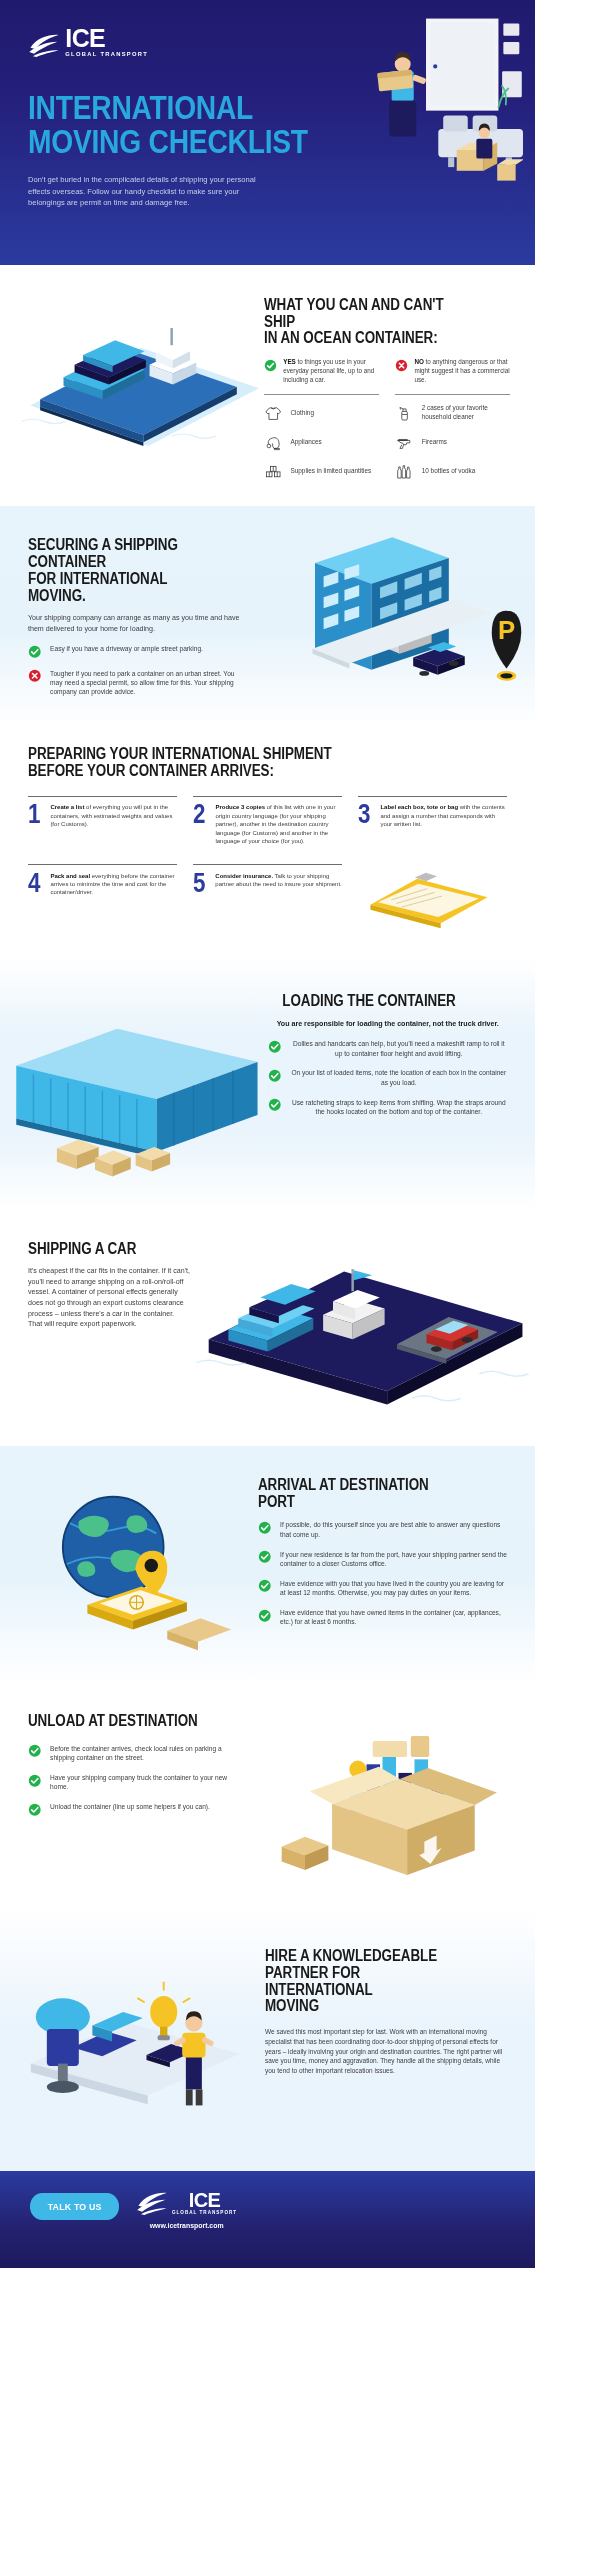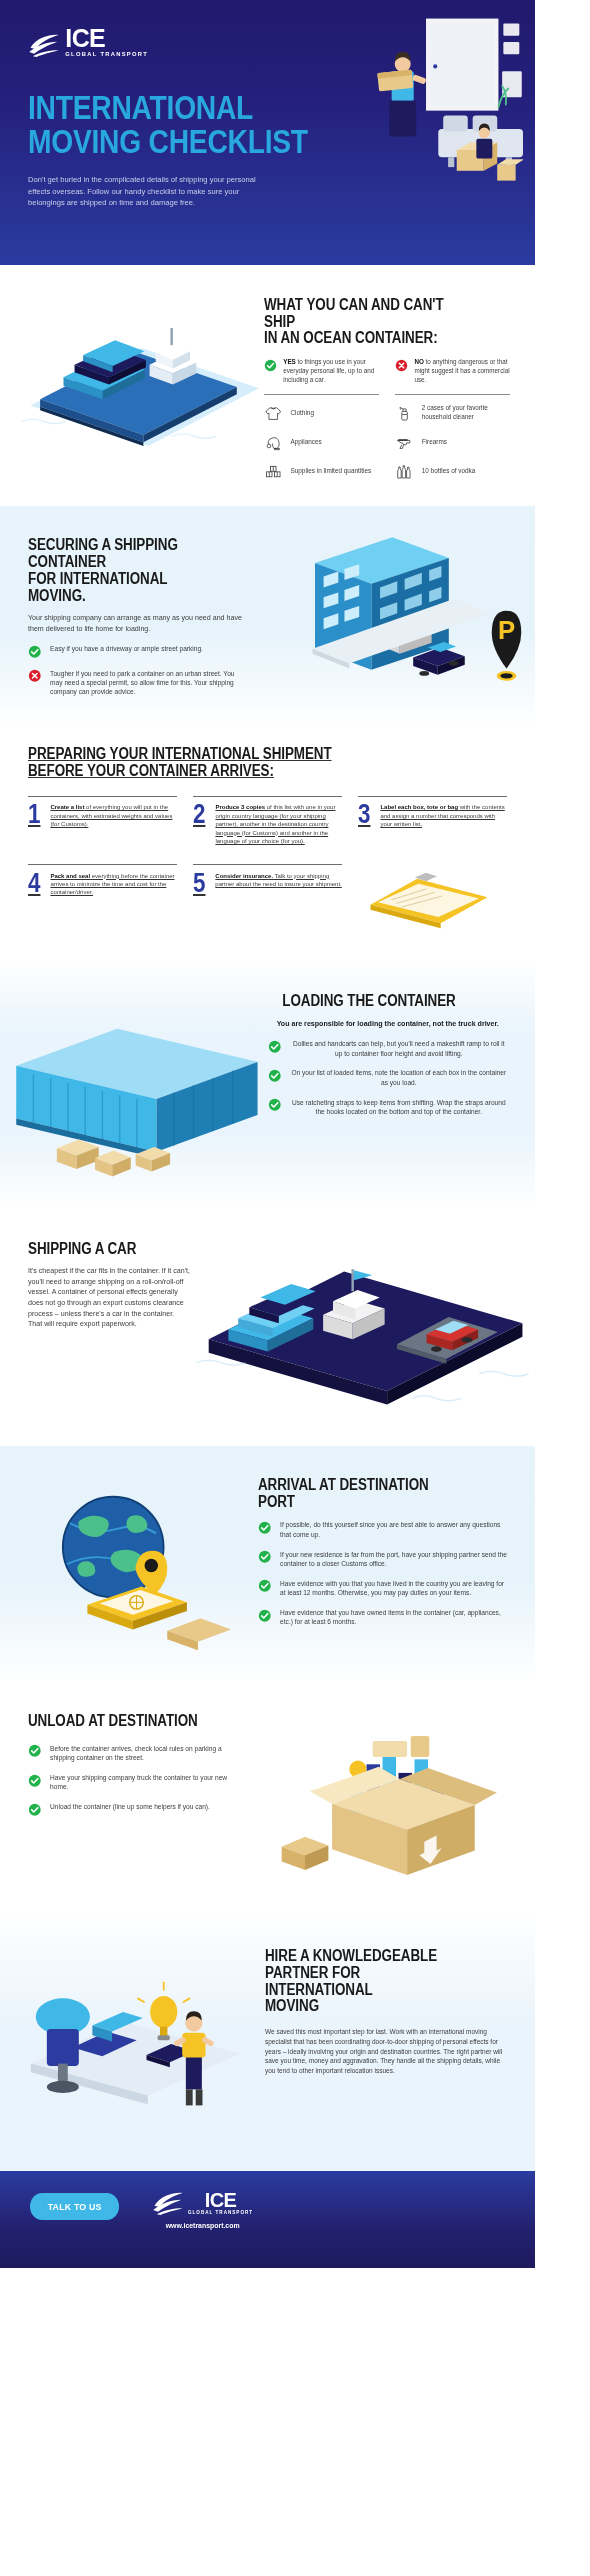--- a/index.html
+++ b/index.html
@@ -89,21 +89,21 @@
   .yn-row { display: flex; gap: 8px; align-items: center; margin-bottom: 8px; min-height: 21px; }
   .yn-ico { flex: 0 0 18.5px; width: 18.5px; height: 18.5px; }
   .yn-label { font-size: 6.4px; line-height: 1.35; color: #3c3c3c; }
 
   
   .s2 { padding: 21px 0 18.5px 0; }
   .s2 .col-txt { padding: 9.8px 0 0 28px; width: 265px; }
   .s2 .col-art { width: 289px; padding-top: 3.7px; }
 
   
-  .s3 { padding: 18.5px 28px 21px 28px; text-decoration: underline; }
+  .s3 { padding: 18.5px 28px 21px 28px; }
   .steps { display: flex; gap: 16px; margin-top: 16px; }
   .step { flex: 1 1 0; }
   .step-rule { height: 0.9px; background: #6c6c6c; margin-bottom: 6.8px; }
   .step-body { display: flex; gap: 6.8px; align-items: flex-start; }
   .step-num {
     font-family: "Liberation Sans Narrow", "Liberation Sans", sans-serif;
     font-weight: bold; font-size: 28px; line-height: 0.82;
     color: #2b3ba0; flex: 0 0 auto; transform: scaleX(0.8);
     transform-origin: left top;
   }
@@ -135,21 +135,21 @@
   
   .s8 { padding: 18.5px 0 24.6px 0; }
   .s8 .col-art { width: 265px; padding-left: 6.2px; padding-top: 16px; }
   .s8 .col-txt { padding: 21px 27px 0 0; }
   .s8 .lead { margin-top: 12.3px; font-size: 6.5px; line-height: 1.48; }
 
   
   .footer {
     background: linear-gradient(180deg, #2b3ba0 0%, #23216f 60%, #1d1a5e 100%);
     padding: 18.5px 24.6px 26px 24.6px;
-    display: flex; align-items: flex-start; gap: 28px;
+    display: flex; align-items: flex-start; gap: 12px;
     min-height: 97px;
   }
   .cta-btn {
     background: #3fb8e8; color: #ffffff;
     font-family: "Liberation Sans Narrow", "Liberation Sans", sans-serif;
     font-weight: bold; font-size: 9.8px; letter-spacing: 0.2px;
     padding: 8px 19.7px; border: none; border-radius: 16px;
     cursor: pointer; white-space: nowrap; margin-top: 3.7px;
     transform: scaleX(0.9);
   }
@@ -232,21 +232,21 @@
         </svg>
         <div class="logo-text">
           <span class="logo-ice">ICE</span>
           <span class="logo-sub">GLOBAL TRANSPORT</span>
         </div>
       </div>
       <h1>
         <span class="l1">INTERNATIONAL</span>
         <span class="l2">MOVING CHECKLIST</span>
       </h1>
-      <p class="hero-desc">Don't get buried in the complicated details of shipping your personal effects overseas. Follow our handy checklist to make sure your belongings are shipped on time and damage free.</p>
+      <p class="hero-desc">Don't get buried in the complicated details of shipping your personal effects overseas. Follow our handy checklist to make sure your belongings are permit on time and damage free.</p>
     </div>
   </section>
 
   <section class="sec sec-white s1">
     <div class="row">
       <div class="col-art">
         <svg viewBox="0 0 410 260" width="252" height="160">
           <path d="M20 186 L200 92 L392 158 L212 252 Z" fill="#d6eefb"></path>
           <path d="M36 176 L188 98 L356 156 L204 234 Z" fill="#2b6fb8"></path>
           <path d="M36 176 L204 234 L204 246 L36 188 Z" fill="#1d4f8c"></path>
@@ -382,21 +382,21 @@
     </div>
   </section>
 
   <section class="sec sec-pale s2">
     <div class="row">
       <div class="col-txt">
         <h2 class="head">
           <span>SECURING A SHIPPING CONTAINER</span>
           <span class="l2">FOR INTERNATIONAL MOVING.</span>
         </h2>
-        <p class="lead">Your shipping company can arrange as many as you need and have them delivered to life home for loading.</p>
+        <p class="lead">Your shipping company can arrange as many as you time and have them delivered to your home for loading.</p>
         <div class="ck-list">
           <div class="ck-item">
             <span class="ck-icon">
               <svg viewBox="0 0 24 24" width="13.5" height="13.5">
                   <circle cx="12" cy="12" r="10.5" fill="#22b24c"></circle>
                   <path d="M6.6 12.3 l3.6 3.6 l7.2 -7.6" stroke="#fff" stroke-width="2.8" fill="none" stroke-linecap="round" stroke-linejoin="round"></path>
                 </svg>
             </span>
             <span class="ck-txt">Easy if you have a driveway or ample street parking.</span>
           </div>

